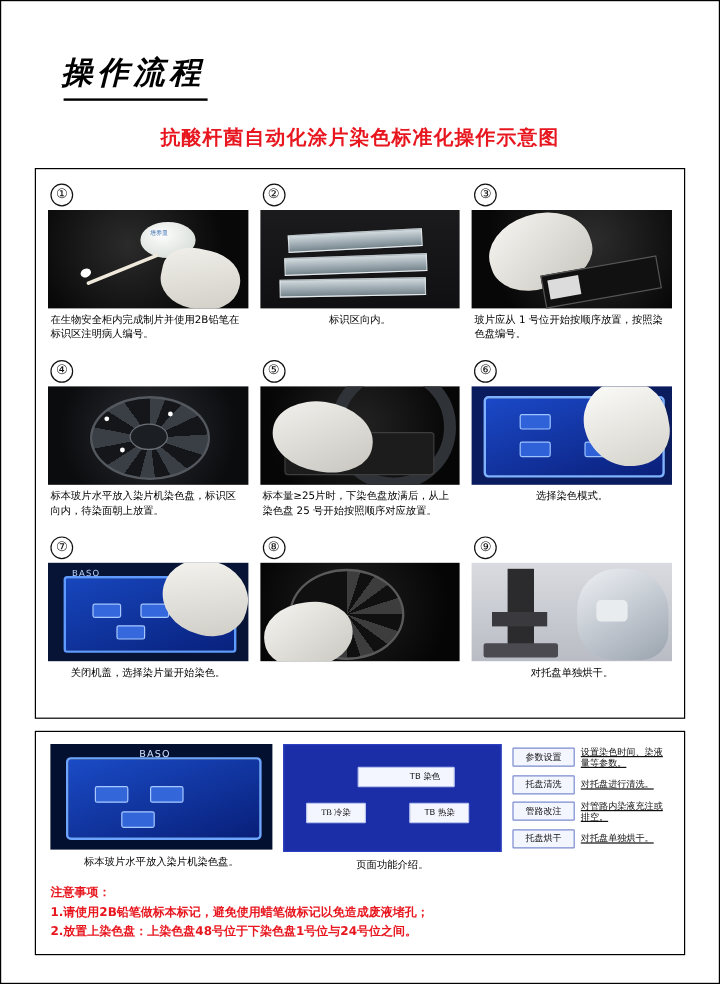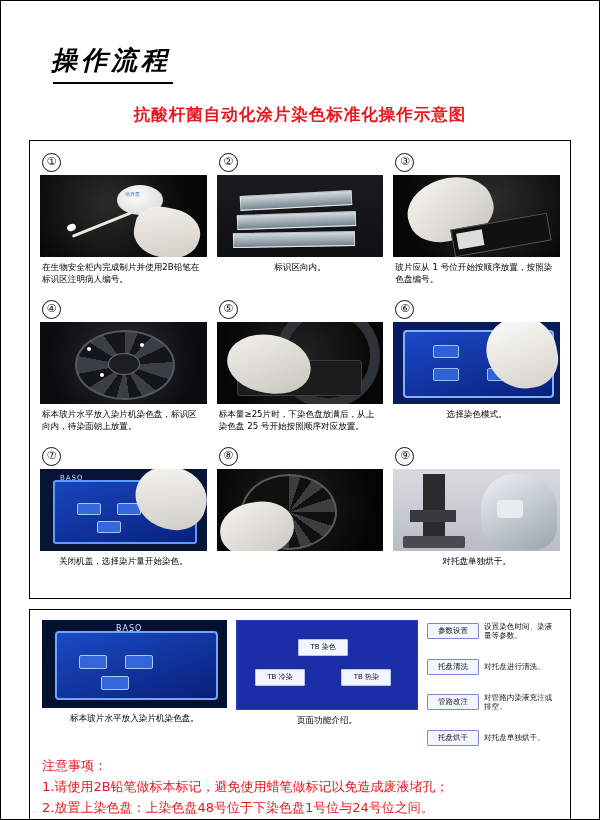--- a/index.html
+++ b/index.html
@@ -168,31 +168,31 @@
   .bphoto{width:185px;height:88px;position:relative;overflow:hidden;background:#04102f;}
   .bcap{font-size:8.6px;margin-top:5px;text-align:center;color:#000;}
 
   .ui-panel{
     width:180px;height:88px;background:#1b2ea8;position:relative;border:1px solid #2b3fc0;
   }
   .ui-btn{
     position:absolute;background:#f4f6ff;border:1px solid #b8c4ee;
     font-size:7px;color:#111;text-align:center;line-height:14px;border-radius:1px;
   }
-  .menu-list{display:flex;flex-direction:column;gap:18px;padding-top:2px;}
+  .menu-list{display:flex;flex-direction:column;gap:5px;padding-top:2px;}
   .menu-item{
     display:flex;align-items:center;gap:5px;
   }
   .menu-btn{
     width:50px;height:14px;background:#f4f6ff;border:1px solid #7b8ad0;
     font-size:7.5px;line-height:13px;text-align:center;color:#111;border-radius:1px;flex:none;
   }
-  .menu-desc{font-size:7.6px;color:#111;line-height:1.25;}
+  .menu-desc{font-size:7.6px;color:#111;line-height:1.25;text-decoration:underline;}
   .note{
-    margin-top:10px;color:#e8171f;font-weight:normal;font-size:13px;line-height:1.6;
+    margin-top:10px;color:#e8171f;font-weight:bold;font-size:10px;line-height:1.6;
   }
   .note div{margin:0;}
 </style>
 </head>
 <body>
 
 <div class="page">
 
   <div class="title-cn">操作流程</div>
   <div class="title-underline"></div>
@@ -313,22 +313,22 @@
           <div class="logo">BASO</div>
           <div class="btn" style="left:20%;top:40%;width:26px;height:12px;"></div>
           <div class="btn" style="left:45%;top:40%;width:26px;height:12px;"></div>
           <div class="btn" style="left:32%;top:64%;width:26px;height:12px;"></div>
         </div>
         <div class="bcap">标本玻片水平放入染片机染色盘。</div>
       </div>
 
       <div class="bcol mid">
         <div class="ui-panel">
-          <div class="ui-btn" style="left:34%;top:20%;width:48px;height:15px;">TB 染色</div>
-          <div class="ui-btn" style="left:10%;top:55%;width:48px;height:15px;">TB 冷染</div>
+          <div class="ui-btn" style="left:34%;top:20%;width:48px;height:15px;padding-left:31px;">TB 染色</div>
+          <div class="ui-btn" style="left:10%;top:55%;width:48px;height:15px;font-family:Liberation Serif, serif;">TB 冷染</div>
           <div class="ui-btn" style="left:58%;top:55%;width:48px;height:15px;">TB 热染</div>
         </div>
         <div class="bcap">页面功能介绍。</div>
       </div>
 
       <div class="bcol right">
         <div class="menu-list">
           <div class="menu-item">
             <div class="menu-btn">参数设置</div>
             <div class="menu-desc">设置染色时间、染液量等参数。</div>

